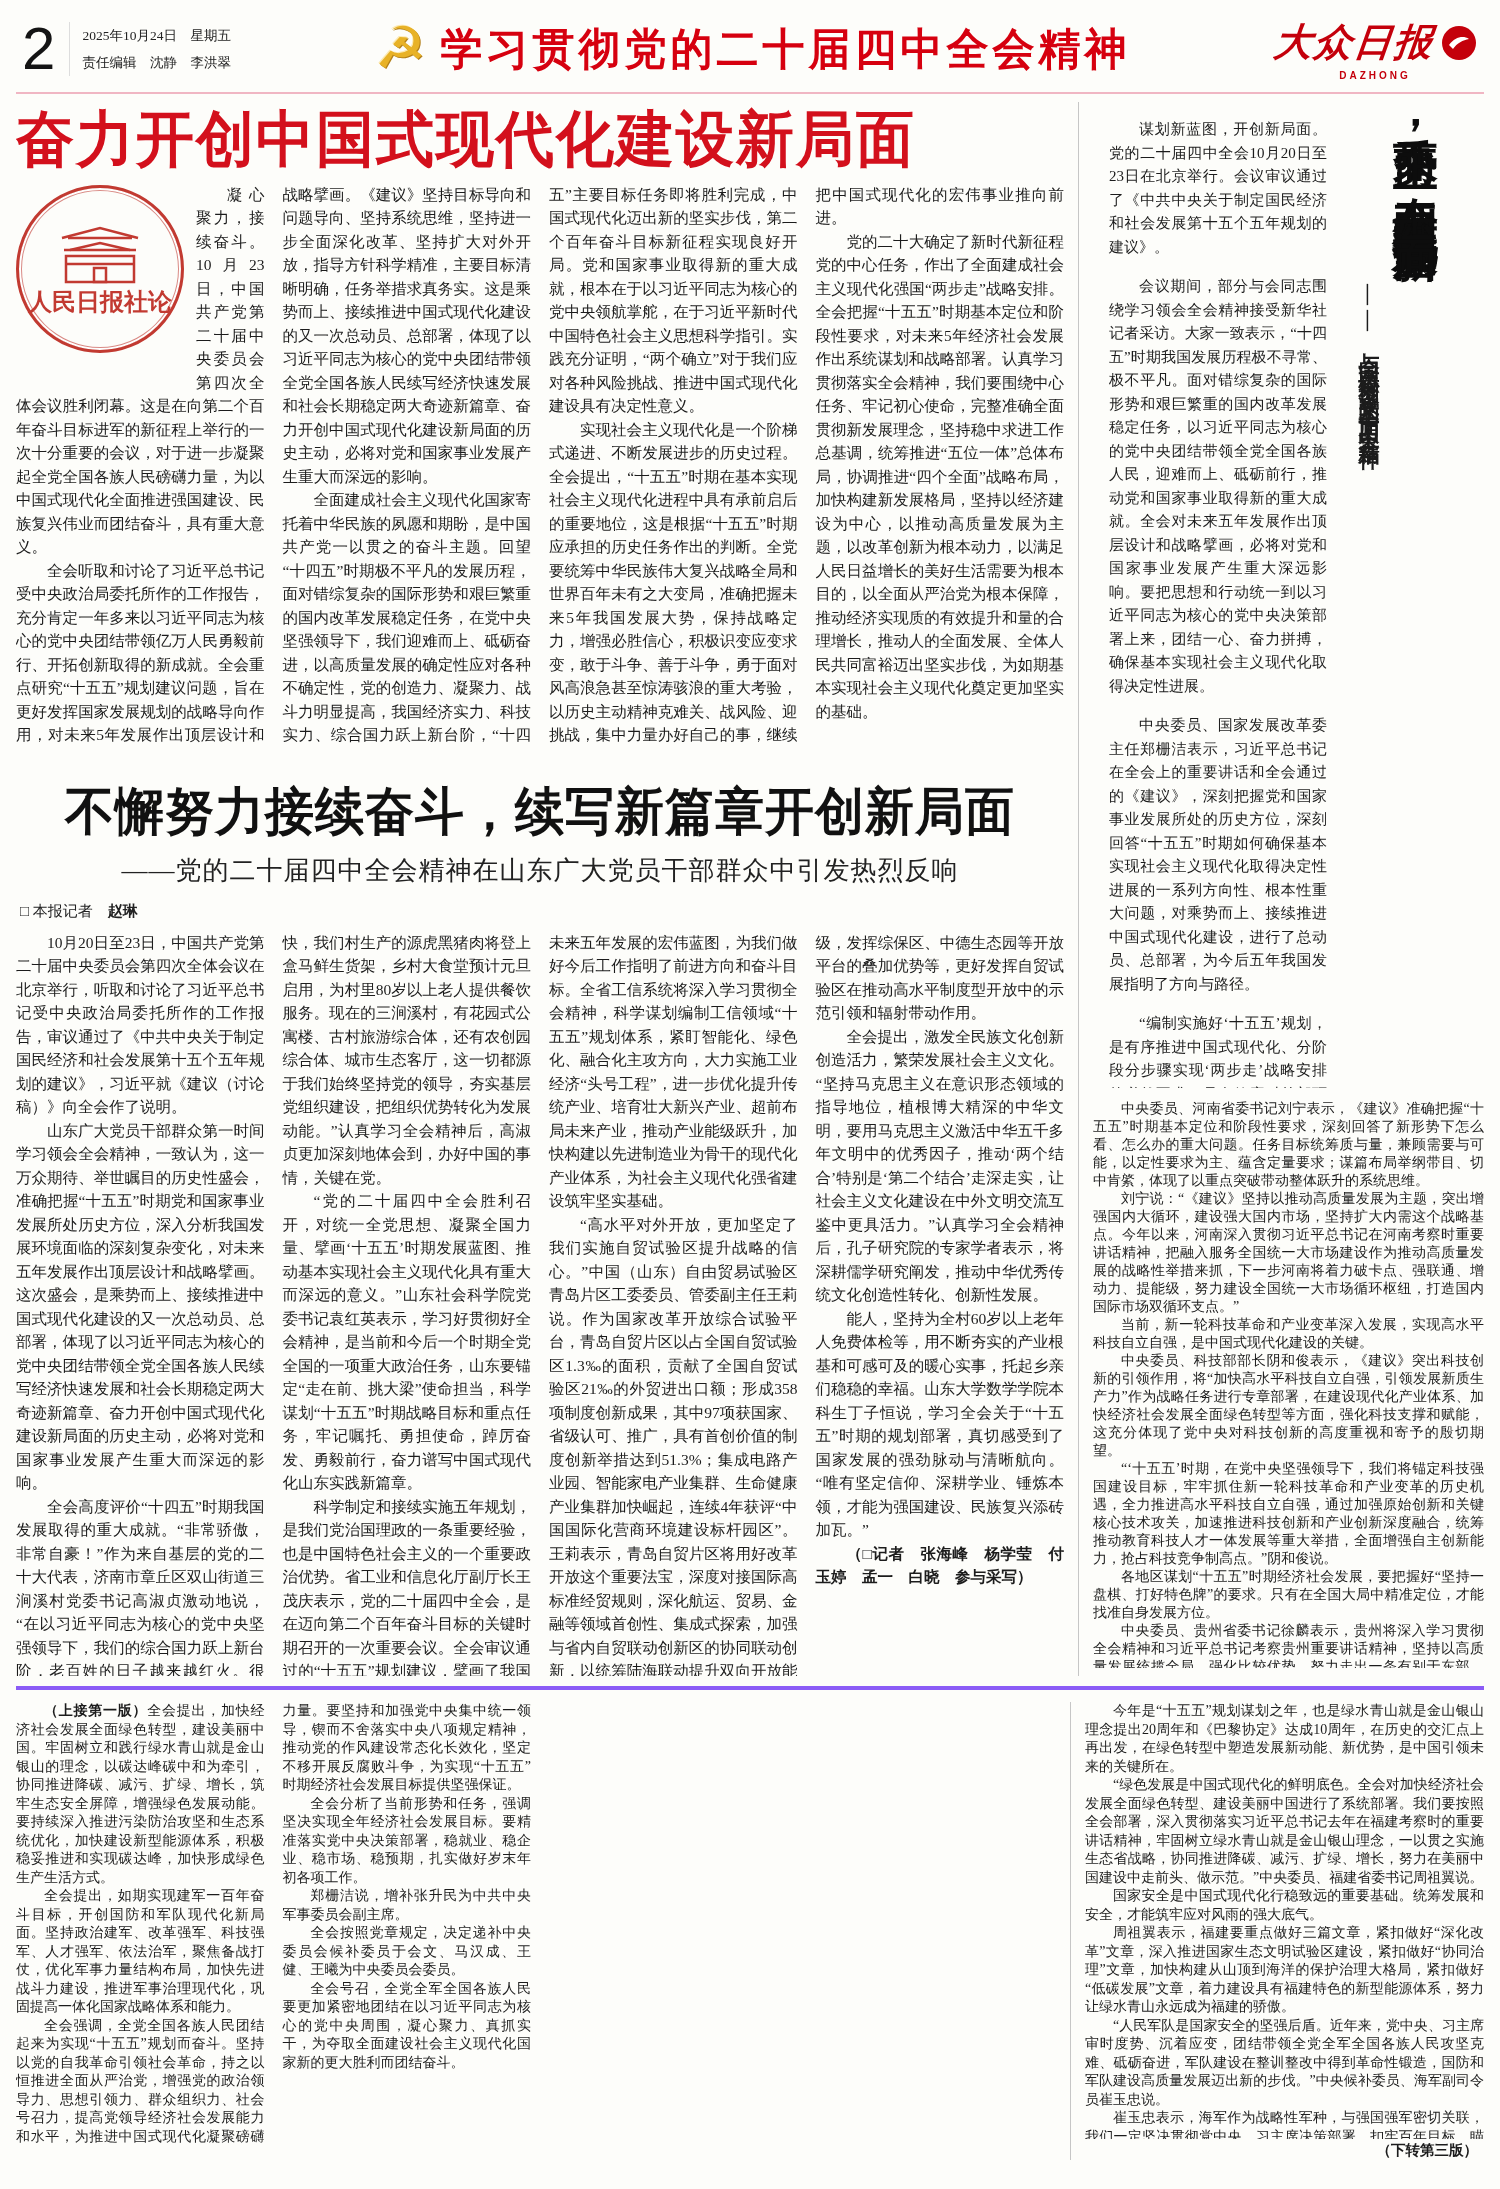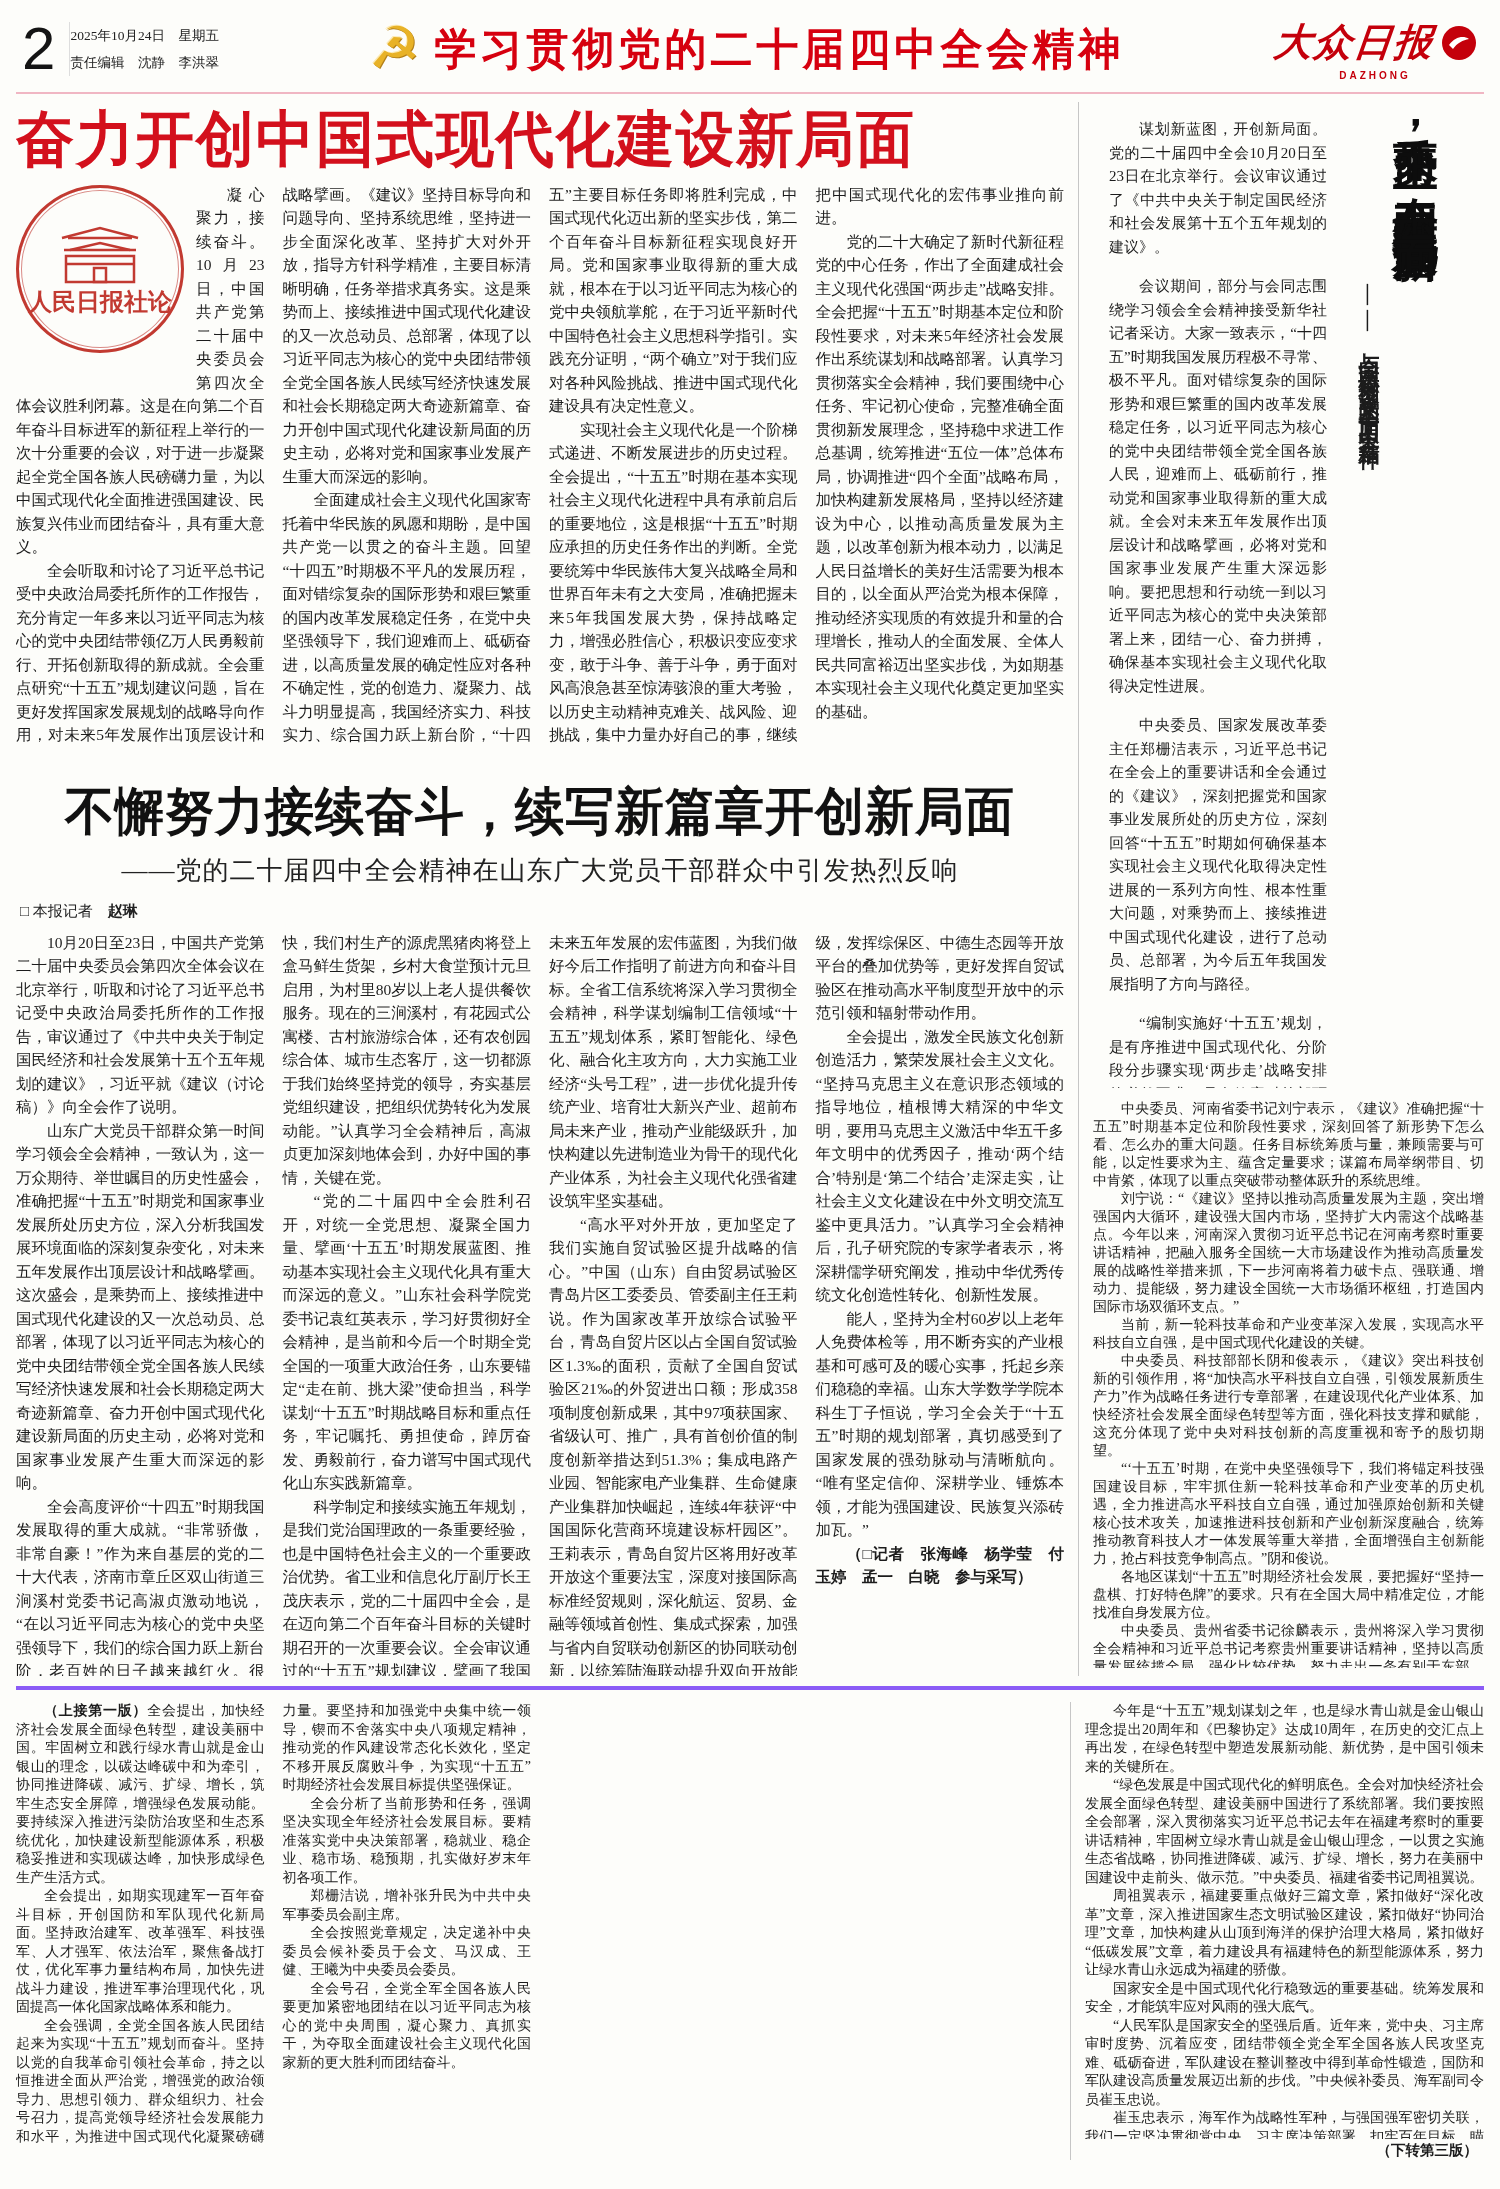--- a/index.html
+++ b/index.html
@@ -7,21 +7,21 @@
     position:relative;width:1500px;height:2189px;margin:0 auto;
     background:#fdfdfa;color:#1c1c1c;overflow:hidden;box-sizing:border-box;
     font-family:"Liberation Serif","DejaVu Serif",serif;
   }
   .inner{padding:0 16px;}
   
   .hdr{display:flex;align-items:center;padding:10px 2px 4px 2px;height:78px;
        border-bottom:2px solid #f0b6c3;}
   .pagenum{font-family:"Liberation Sans","DejaVu Sans",sans-serif;font-size:60px;
        line-height:1;font-weight:400;color:#141414;padding:0 14px 0 4px;}
-  .dateblock{font-size:13.5px;line-height:2;color:#222;border-left:1px solid #ddd;text-align:center;}
+  .dateblock{font-size:13.5px;line-height:2;color:#222;padding-left:12px;border-left:1px solid #ddd;text-align:center;}
   .banner{flex:1;display:flex;align-items:center;justify-content:center;gap:14px;}
   .emblem{font-size:58px;line-height:1;color:#e8b227;
        text-shadow:1px 1px 0 #b3801a, -1px -1px 0 #fce9b0;}
   .banner-text{font-family:"Liberation Sans","DejaVu Sans",sans-serif;font-weight:900;
        font-size:42px;color:#d6000f;letter-spacing:4px;transform:scaleY(1.04);}
   .masthead{display:flex;flex-direction:column;align-items:center;padding-right:6px;}
   .mast-row{display:flex;align-items:center;gap:8px;}
   .mast-cn{font-size:38px;font-weight:700;font-style:italic;color:#c4000b;
        font-family:"Liberation Serif",serif;letter-spacing:2px;transform:skewX(-6deg);}
   .seal{width:34px;height:34px;border-radius:50%;background:#c4000b;position:relative;flex:0 0 auto;}
@@ -198,22 +198,22 @@
             <p>全会分析了当前形势和任务，强调坚决实现全年经济社会发展目标。要精准落实党中央决策部署，稳就业、稳企业、稳市场、稳预期，扎实做好岁末年初各项工作。</p>
             <p>郑栅洁说，增补张升民为中共中央军事委员会副主席。</p>
             <p>全会按照党章规定，决定递补中央委员会候补委员于会文、马汉成、王健、王曦为中央委员会委员。</p>
             <p>全会号召，全党全军全国各族人民要更加紧密地团结在以习近平同志为核心的党中央周围，凝心聚力、真抓实干，为夺取全面建设社会主义现代化国家新的更大胜利而团结奋斗。</p>
           </div>
       </div>
       <div class="bt-right">
         <div class="bt-flow">
             <p>今年是“十五五”规划谋划之年，也是绿水青山就是金山银山理念提出20周年和《巴黎协定》达成10周年，在历史的交汇点上再出发，在绿色转型中塑造发展新动能、新优势，是中国引领未来的关键所在。</p>
             <p>“绿色发展是中国式现代化的鲜明底色。全会对加快经济社会发展全面绿色转型、建设美丽中国进行了系统部署。我们要按照全会部署，深入贯彻落实习近平总书记去年在福建考察时的重要讲话精神，牢固树立绿水青山就是金山银山理念，一以贯之实施生态省战略，协同推进降碳、减污、扩绿、增长，努力在美丽中国建设中走前头、做示范。”中央委员、福建省委书记周祖翼说。</p>
+            <p>国家安全是中国式现代化行稳致远的重要基础。统筹发展和安全，才能筑牢应对风雨的强大底气。</p>
             <p>周祖翼表示，福建要重点做好三篇文章，紧扣做好“深化改革”文章，深入推进国家生态文明试验区建设，紧扣做好“协同治理”文章，加快构建从山顶到海洋的保护治理大格局，紧扣做好“低碳发展”文章，着力建设具有福建特色的新型能源体系，努力让绿水青山永远成为福建的骄傲。</p>
-            <p>国家安全是中国式现代化行稳致远的重要基础。统筹发展和安全，才能筑牢应对风雨的强大底气。</p>
             <p>“人民军队是国家安全的坚强后盾。近年来，党中央、习主席审时度势、沉着应变，团结带领全党全军全国各族人民攻坚克难、砥砺奋进，军队建设在整训整改中得到革命性锻造，国防和军队建设高质量发展迈出新的步伐。”中央候补委员、海军副司令员崔玉忠说。</p>
             <p>崔玉忠表示，海军作为战略性军种，与强国强军密切关联，我们一定坚决贯彻党中央、习主席决策部署，扣牢百年目标、瞄准世界一流，持续深化政治整训，持续深化战略转型，持续深化练兵备战，高质量完成“十四五”规划任务，全面提升海上威慑和实战能力，不断开创海军现代化建设新局面，坚决维护国家主权、安全、发展利益，向党中央、习主席交出合格答卷。</p>
           </div>
         <div class="jump-out">（下转第三版）</div>
       </div>
     </div>
 
   </div>
 </div>
 

